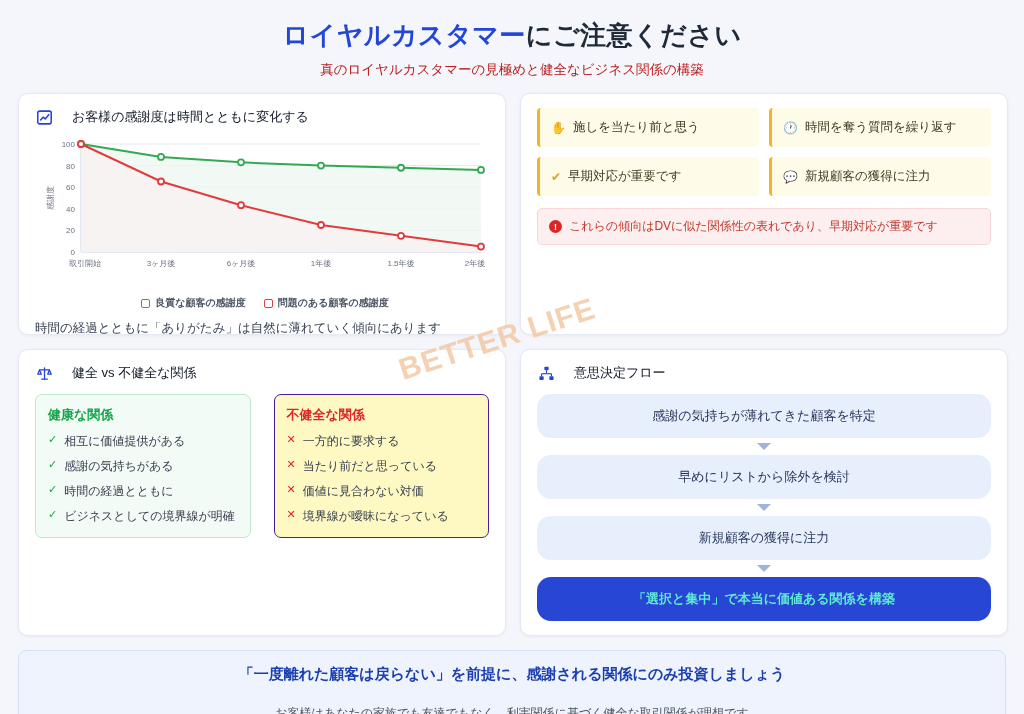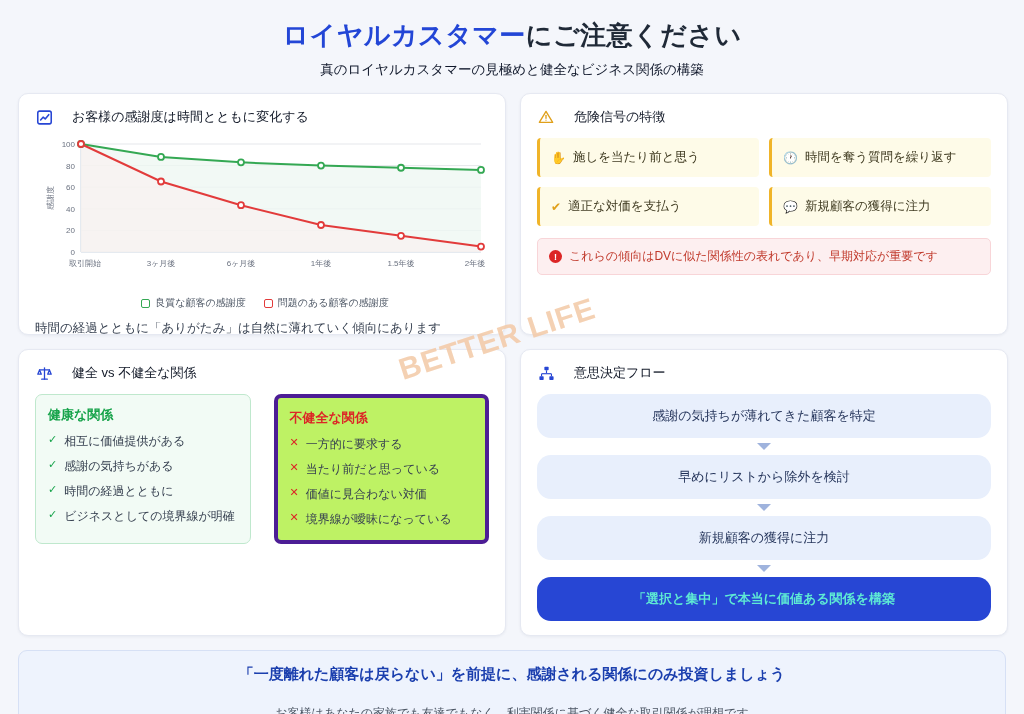--- a/index.html
+++ b/index.html
@@ -17,21 +17,21 @@
     padding: 14px 18px 10px 18px;
   }
 
   
   .header { text-align: center; margin-bottom: 14px; }
   .title {
     font-size: 26px; font-weight: bold; letter-spacing: 0.5px;
     color: #1f2937; margin: 4px 0 8px 0;
   }
   .title .accent { color: #2346d6; }
-  .subtitle { font-size: 13.5px; color: #0f172a; }
+  .subtitle { font-size: 13.5px; color: #b91c1c; }
 
   
   .grid {
     display: grid;
     grid-template-columns: 488px 488px;
     grid-gap: 14px;
   }
   .card {
     background: #ffffff;
     border-radius: 10px;
@@ -44,21 +44,21 @@
     font-size: 13px; font-weight: normal; color: #111827;
     margin-bottom: 12px;
   }
   .card-title .ic { width: 18px; height: 18px; display:inline-flex; align-items:center; justify-content:center; }
 
   
   .chart-card { height: 242px; }
   .chart-wrap { position: relative; padding-left: 6px; }
   .chart-note { font-size: 12.5px; color: #374151; margin-top: 10px; }
   .legend { display: flex; gap: 18px; justify-content: center; margin-top: 2px; }
-  .legend-item { display: flex; align-items: center; gap: 5px; font-size: 10px; color: #4b5563; }
+  .legend-item { display: flex; align-items: center; gap: 5px; font-size: 10px; color: #4b5563; font-weight: bold; }
   .legend-box { width: 9px; height: 9px; border-radius: 2px; border: 1.5px solid; background: #fff; }
 
   
   .danger-grid {
     display: grid; grid-template-columns: 1fr 1fr; gap: 10px;
   }
   .danger-item {
     background: #fefbe8;
     border-left: 3px solid #f0b429;
     border-radius: 4px;
@@ -82,21 +82,21 @@
     width: 13px; height: 13px; border-radius: 50%;
     background: #dc2626; color: #fff; font-size: 9px;
     display: inline-flex; align-items: center; justify-content: center;
     flex: 0 0 auto; font-weight: bold;
   }
 
   
   .compare-grid { display: grid; grid-template-columns: 1fr 1fr; gap: 23px; }
   .cmp-box { border-radius: 7px; padding: 11px 12px 12px 12px; }
   .cmp-good { background: #f2fbf5; border: 1px solid #bfe8cd; }
-  .cmp-bad { background: #bef264; border: 4px solid #4c1d95; }
+  .cmp-bad { background: #fef9c3; border: 1px solid #4c1d95; }
   .cmp-head { font-size: 13px; font-weight: bold; margin-bottom: 9px; }
   .cmp-good .cmp-head { color: #16a34a; }
   .cmp-bad .cmp-head { color: #dc2626; }
   .cmp-li { display: flex; align-items: flex-start; gap: 7px; font-size: 12px; color: #374151; margin-bottom: 8px; }
   .cmp-li:last-child { margin-bottom: 0; }
   .tick { color: #16a34a; font-size: 11px; }
   .cross { color: #dc2626; font-size: 11px; }
 
   
   .flow-step {
@@ -233,43 +233,33 @@
             <span class="legend-box" style="border-color:#e23b3b;"></span>
             <span>問題のある顧客の感謝度</span>
           </div>
         </div>
       </div>
 
       <div class="chart-note">時間の経過とともに「ありがたみ」は自然に薄れていく傾向にあります</div>
     </div>
 
     <div class="card">
-      <div class="card-title">
-        <span class="ic">
-          <svg width="16" height="16" viewBox="0 0 24 24" fill="none" stroke="#e0a01a" stroke-width="2" stroke-linecap="round" stroke-linejoin="round">
-            <path d="M12 3.5 L22 20 L2 20 Z"></path>
-            <line x1="12" y1="9.5" x2="12" y2="14"></line>
-            <circle cx="12" cy="16.8" r="0.9" fill="#e0a01a" stroke="none"></circle>
-          </svg>
-        </span>
-        <span>危険信号の特徴</span>
-      </div>
 
       <div class="danger-grid">
         <div class="danger-item">
           <span class="di-ic">✋</span>
           <span>施しを当たり前と思う</span>
         </div>
         <div class="danger-item">
           <span class="di-ic">🕐</span>
           <span>時間を奪う質問を繰り返す</span>
         </div>
         <div class="danger-item">
           <span class="di-ic">✔</span>
-          <span>適正な対価を支払う</span>
+          <span>早期対応が重要です</span>
         </div>
         <div class="danger-item">
           <span class="di-ic">💬</span>
           <span>新規顧客の獲得に注力</span>
         </div>
       </div>
 
       <div class="warn-bar">
         <span class="wb-ic">!</span>
         <span>これらの傾向はDVに似た関係性の表れであり、早期対応が重要です</span>

